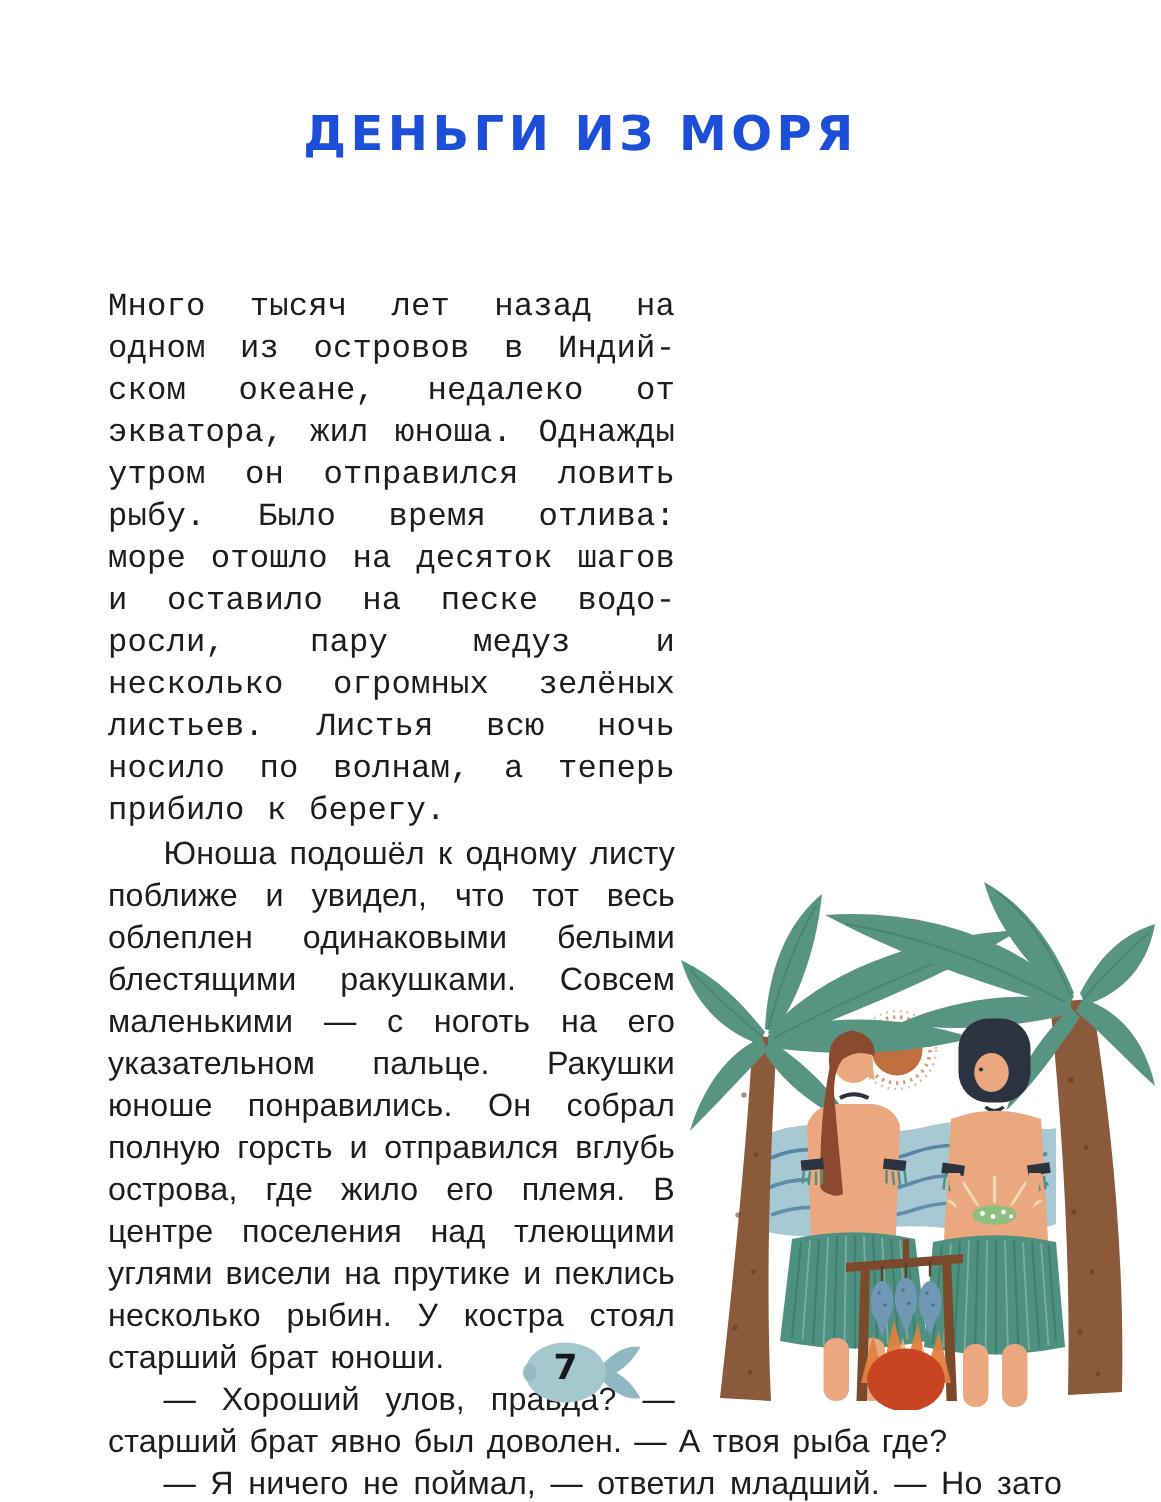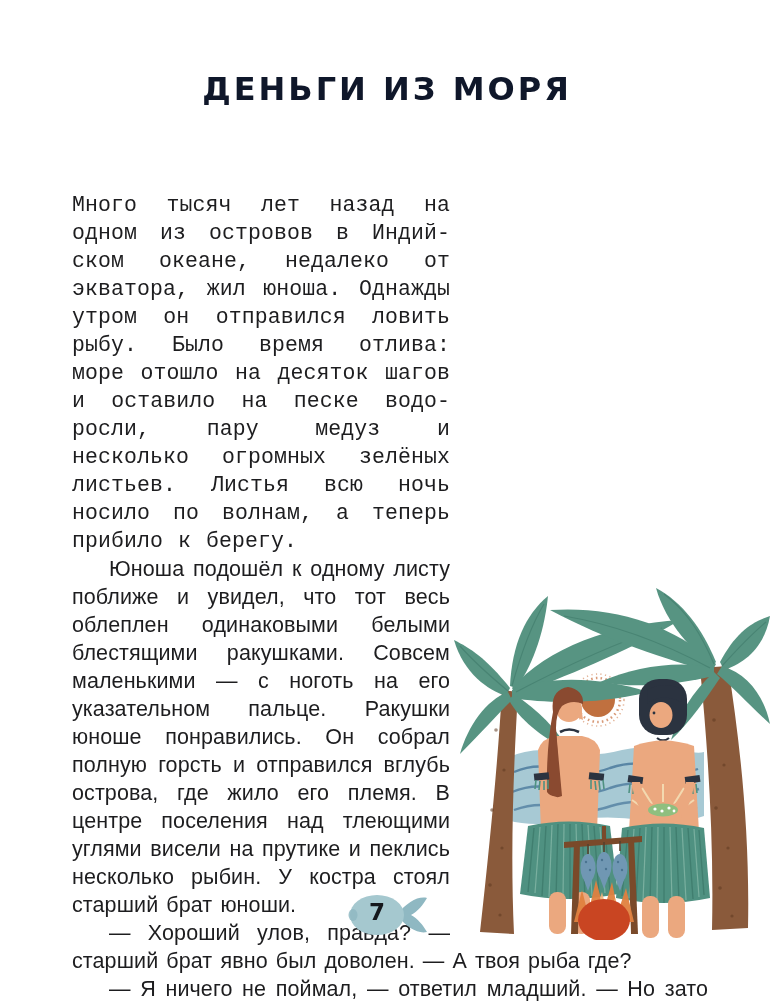--- a/index.html
+++ b/index.html
@@ -7,21 +7,21 @@
     width:774px;height:1001px;background:#ffffff;overflow:hidden;
     font-family:"Liberation Sans",sans-serif;position:relative;
   }
   .page{position:absolute;inset:0;background:#ffffff;}
 
   .title{
     position:absolute;top:70px;left:0;width:774px;margin:0;
     text-align:center;
     font-family:"DejaVu Sans",sans-serif;
     font-weight:bold;font-size:32px;letter-spacing:3px;
-    color:#0f172a;
+    color:#1d4ed8;
   }
 
   .text-block{
     position:absolute;left:72px;top:191px;width:636px;
     font-size:21.5px;line-height:28px;color:#1d1d1f;
     text-align:justify;word-spacing:2px;letter-spacing:0.1px;
   }
   .text-block p{margin:0;text-indent:37px;}
   .text-block p.first{text-indent:0;font-family:Liberation Mono, monospace;}
 

